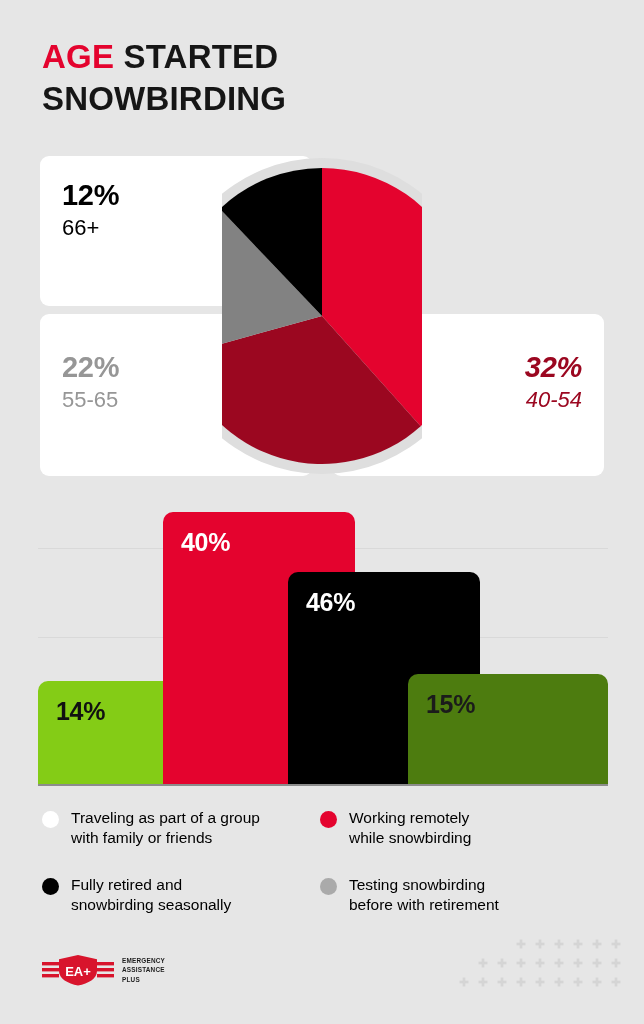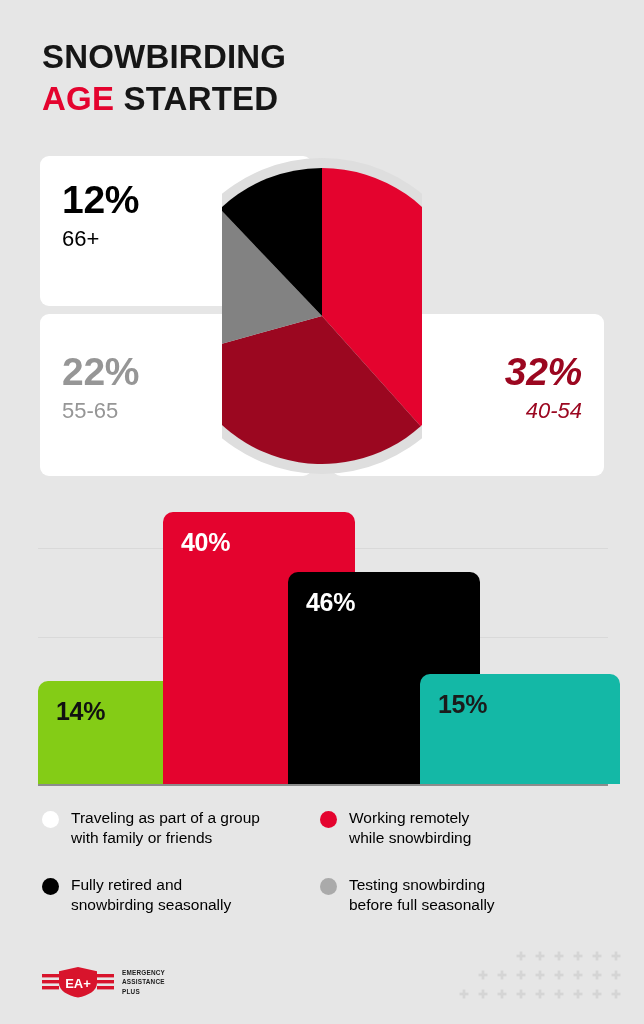--- a/index.html
+++ b/index.html
@@ -48,21 +48,21 @@
   }
   .card-tl { left: 0;     top: 0;    width: 272px; height: 150px; }
   .card-tr { left: 292px; top: 0;    width: 272px; height: 150px; }
   .card-bl { left: 0;     top: 158px;width: 272px; height: 162px; }
   .card-br { left: 292px; top: 158px;width: 272px; height: 162px; }
 
   .stat {
     position: absolute;
   }
   .stat .pct {
-    font-size: 39px;
+    font-size: 29px;
     font-weight: bold;
     line-height: 1.05;
     letter-spacing: -0.3px;
   }
   .stat .rng {
     font-size: 22px;
     line-height: 1.6;
     font-weight: normal;
   }
   .stat-tl { left: 22px;  top: 24px;  text-align: left;  color: #000000; }
@@ -115,21 +115,21 @@
     font-weight: bold;
     letter-spacing: -0.3px;
     white-space: nowrap;
   }
   .bar-white { background: #84cc16; }
   .bar-white .bar-label { color: #111111; }
   .bar-red   { background: #e4032e; margin-top: 36px; }
   .bar-red   .bar-label { color: #ffffff; }
   .bar-black { background: #000000; }
   .bar-black .bar-label { color: #ffffff; }
-  .bar-gray  { background: #14b8a6; margin-left: 12px; }
+  .bar-gray  { background: #4d7c0f; }
   .bar-gray  .bar-label { color: #1b1b1b; }
 
   
   .legend {
     position: absolute;
     left: 42px;
     top: 808px;
     width: 566px;
     display: grid;
     grid-template-columns: 278px 288px;
@@ -152,21 +152,21 @@
     font-size: 15.5px;
     line-height: 1.32;
     color: #000000;
     white-space: pre-line;
   }
 
   
   .footer {
     position: absolute;
     left: 0;
-    bottom: 0;
+    bottom: 12px;
     width: 644px;
     height: 92px;
   }
   .logo {
     position: absolute;
     left: 42px;
     bottom: 26px;
     display: flex;
     align-items: center;
     gap: 8px;
@@ -183,22 +183,22 @@
   .plus-pattern {
     position: absolute;
     right: 16px;
     bottom: 14px;
   }
 </style>
 </head>
 <body>
 
 <div class="title-block">
+  <div class="title-line"><span class="title-accent">AGE</span><span> STARTED</span></div>
   <div class="title-line">SNOWBIRDING</div>
-  <div class="title-line"><span class="title-accent">AGE</span><span> STARTED</span></div>
 </div>
 
 <div class="pie-panel">
 
   <div class="card card-tl">
     <div class="stat stat-tl" style="color: rgb(0, 0, 0);">
       <div class="pct">12%</div>
       <div class="rng">66+</div>
     </div>
   </div>
@@ -266,21 +266,21 @@
 while snowbirding</span>
     </div>
     <div class="legend-item">
       <span class="swatch" style="background: rgb(0, 0, 0);"></span>
       <span class="legend-text">Fully retired and
 snowbirding seasonally</span>
     </div>
     <div class="legend-item">
       <span class="swatch" style="background: rgb(170, 170, 170);"></span>
       <span class="legend-text">Testing snowbirding
-before full seasonally</span>
+before with retirement</span>
     </div>
   </div>
 
 <div class="footer">
   <div class="logo">
     <svg width="72" height="32" viewBox="0 0 72 32">
       <rect x="0" y="8" width="17" height="3.4" fill="#d8142c"></rect>
       <rect x="0" y="14" width="17" height="3.4" fill="#d8142c"></rect>
       <rect x="0" y="20" width="17" height="3.4" fill="#d8142c"></rect>
       <rect x="55" y="8" width="17" height="3.4" fill="#d8142c"></rect>

